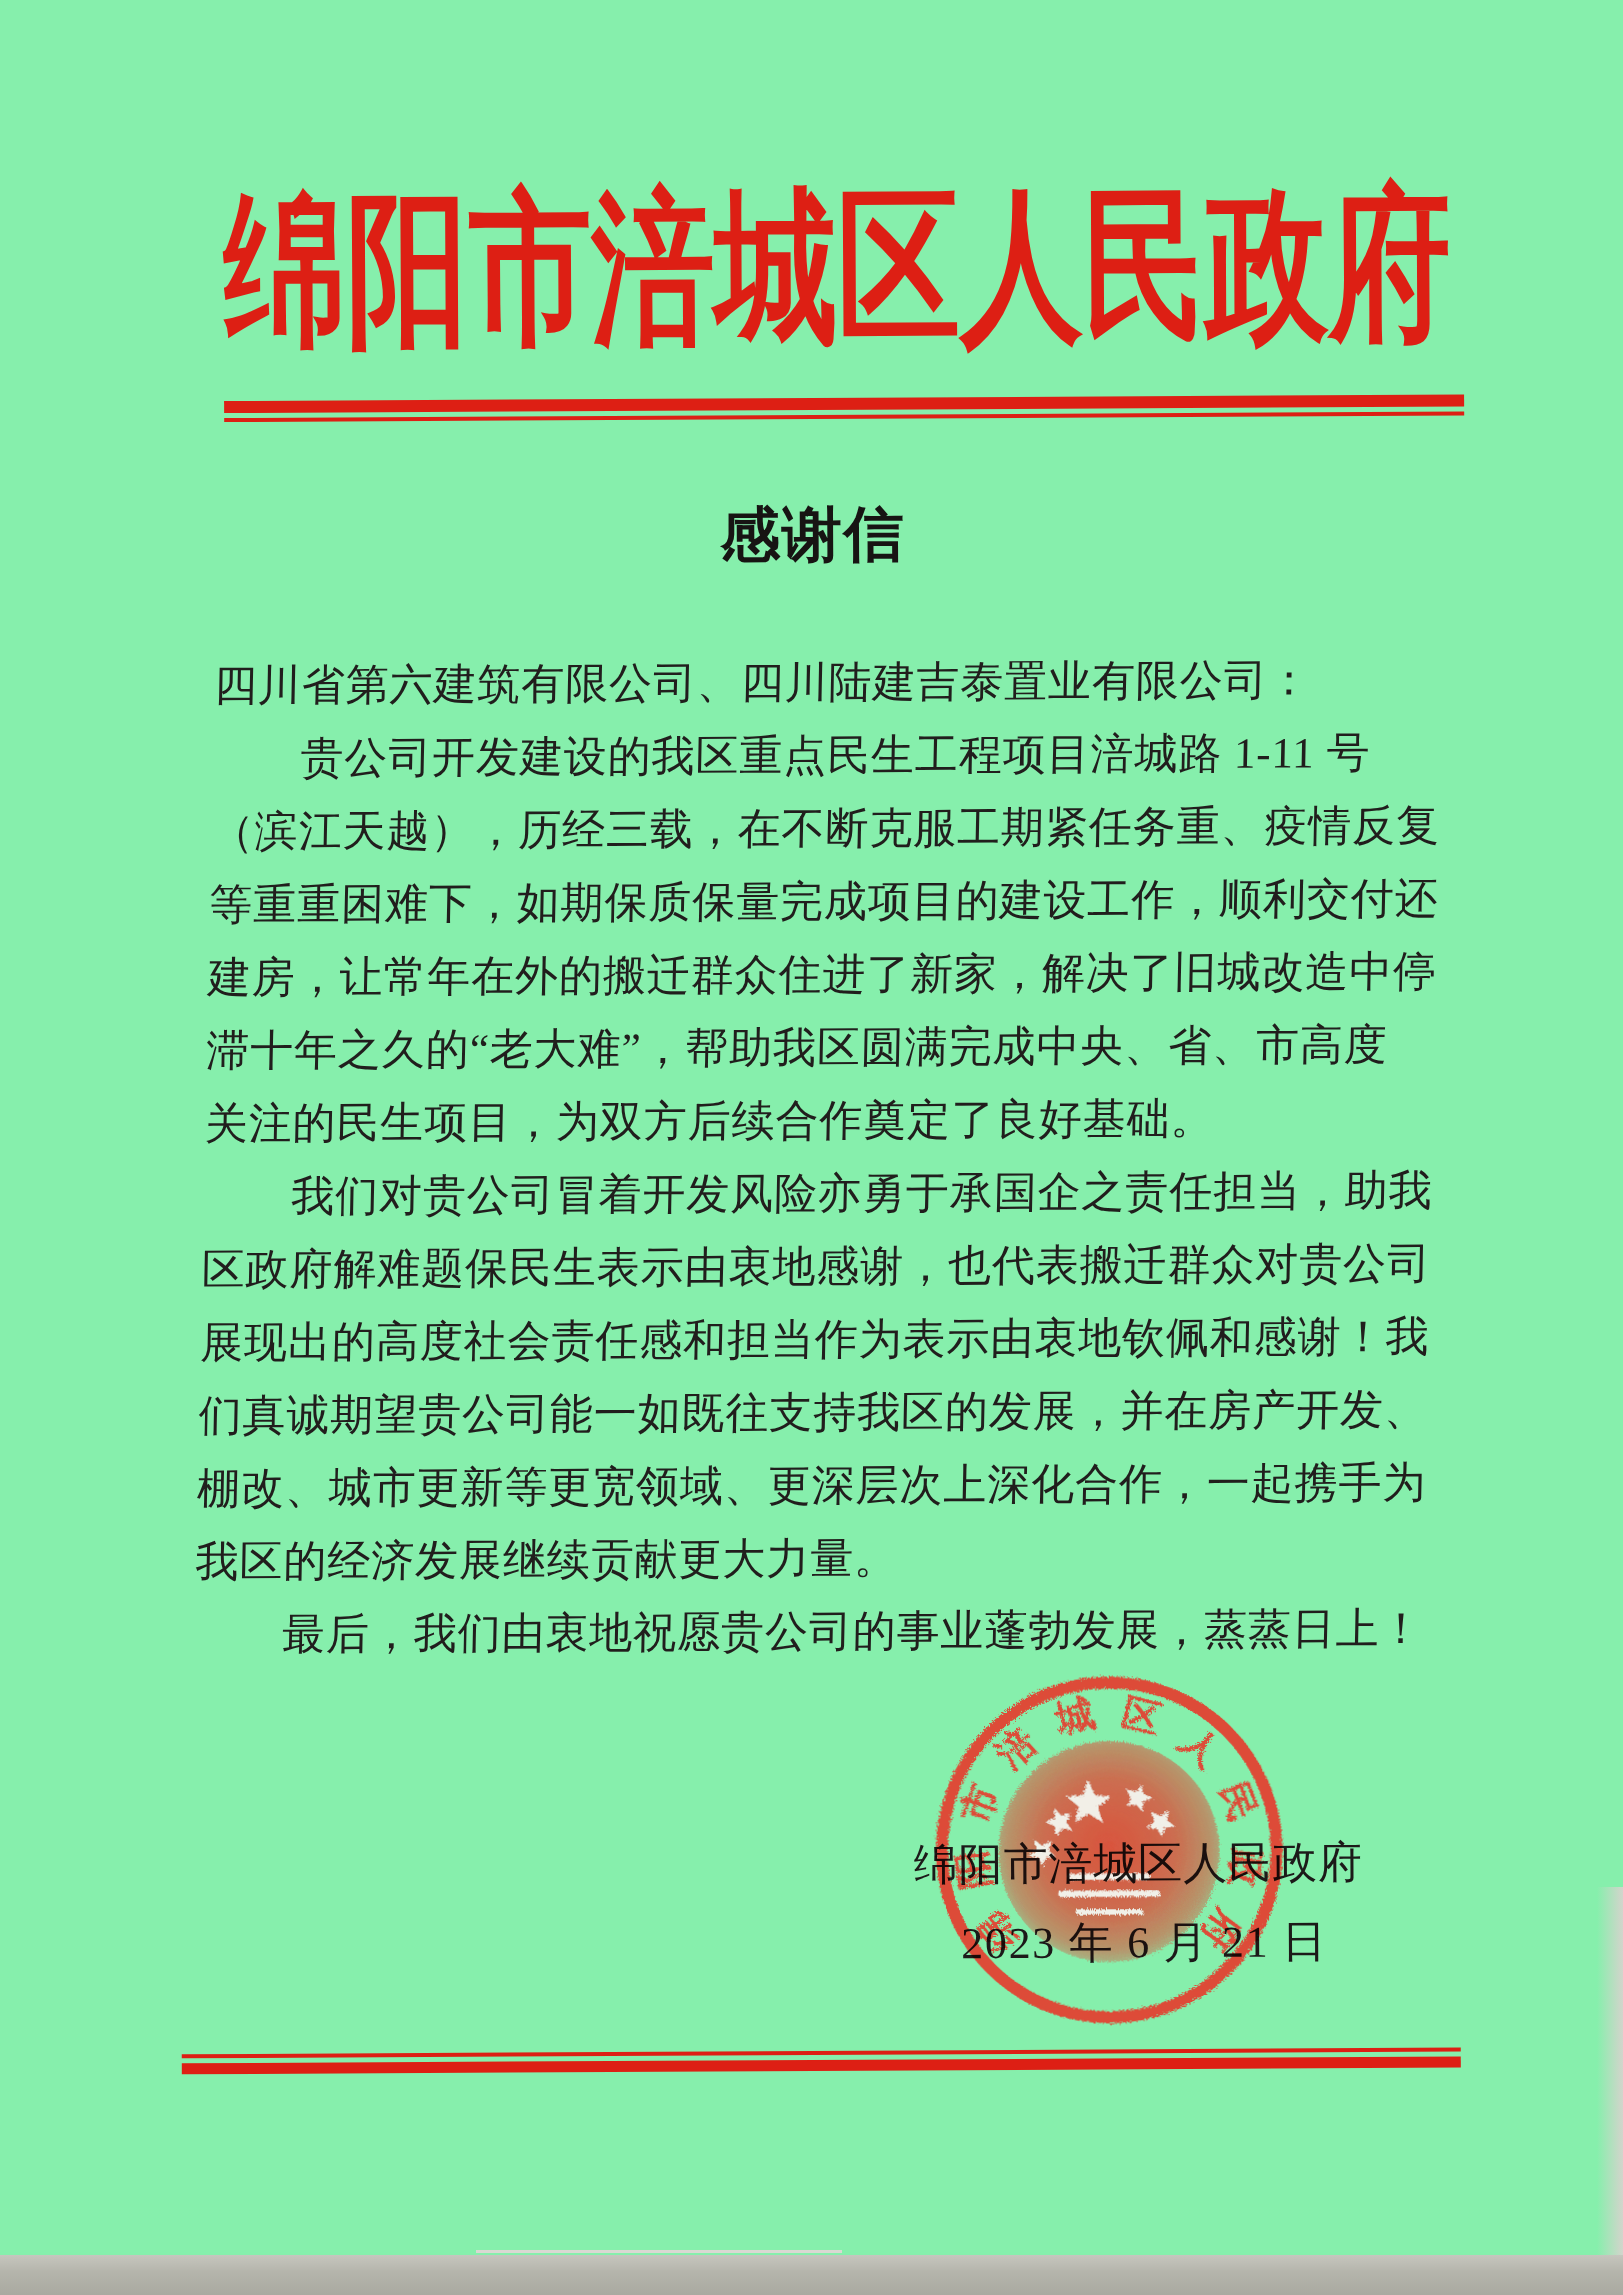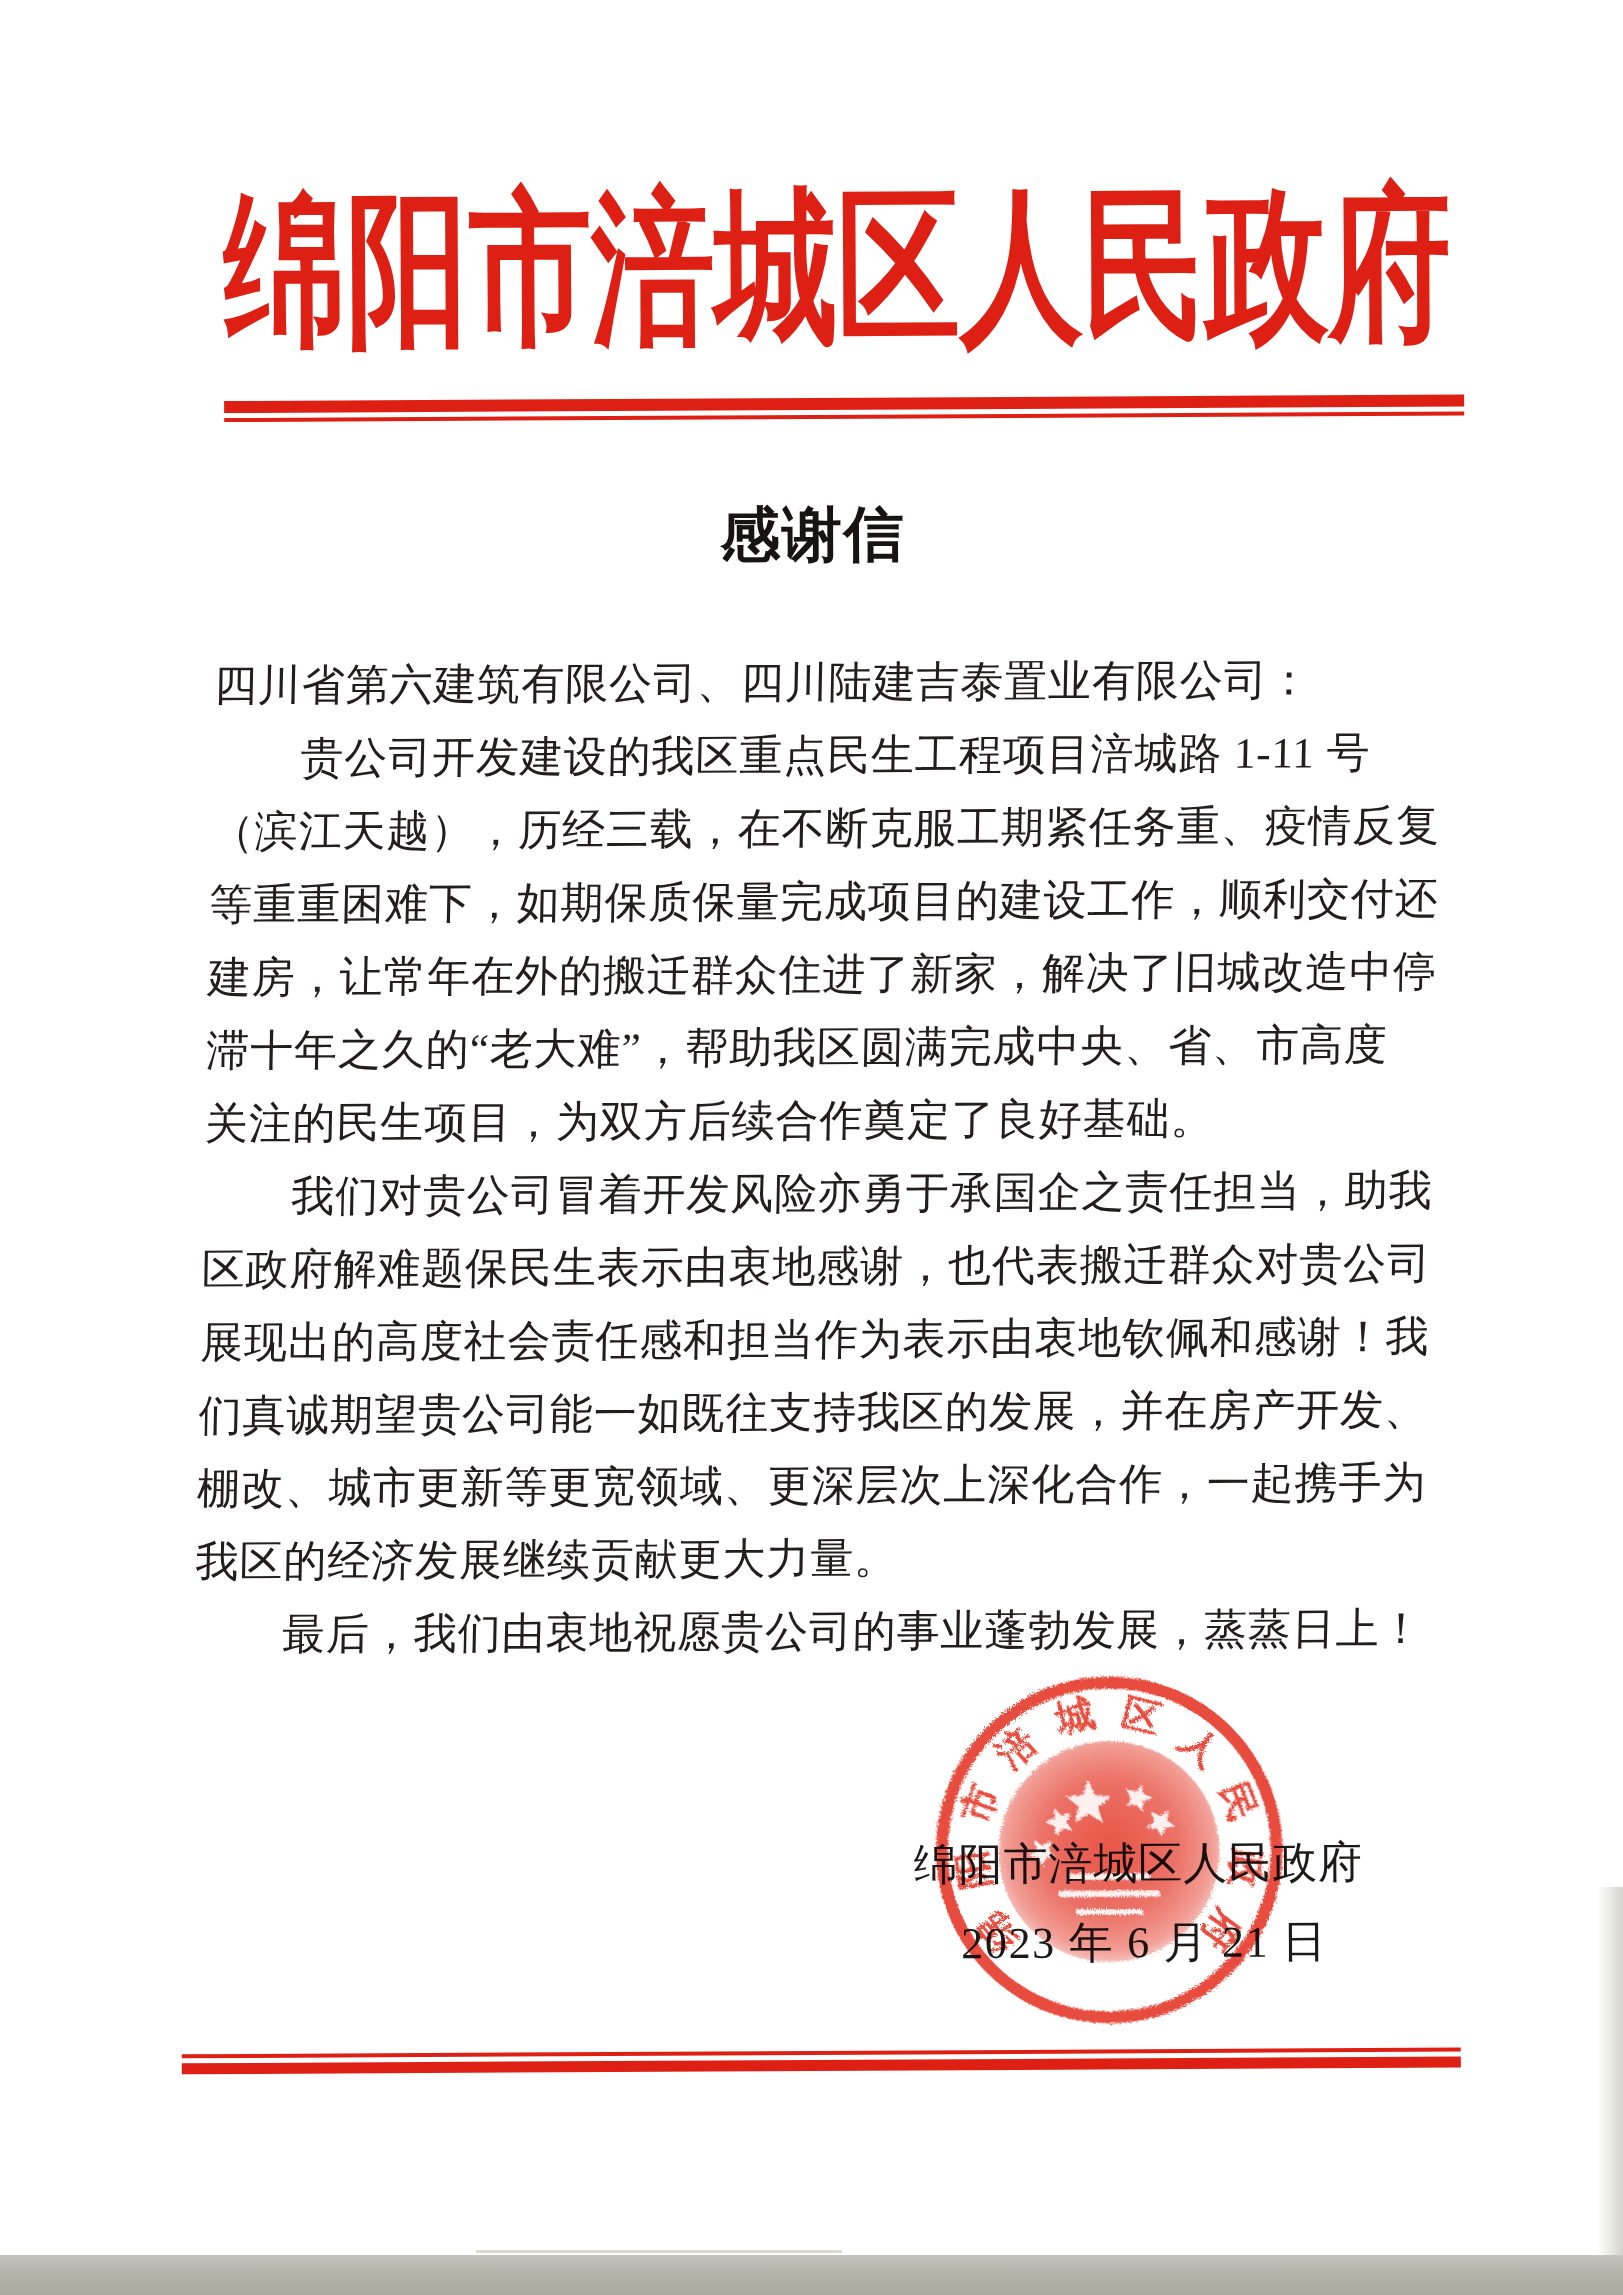--- a/index.html
+++ b/index.html
@@ -1,19 +1,19 @@
 <!DOCTYPE html>
 <html style="font-size:13.6px"><head>
 <meta charset="utf-8">
 <style>
   html,body{margin:0;padding:0;background:#e8e8e4;}
   .page{
     position:relative;
     width:1623px;height:2295px;
-    background:#ffffff;
+    background:#86efac;
     overflow:hidden;
     font-family:"Liberation Serif","DejaVu Serif",serif;
   }
   .scan{position:absolute;inset:0;transform:rotate(-0.3deg);transform-origin:50% 50%;}
 
   
   .masthead{
     position:absolute;left:228px;top:177px;
     font-size:167px;line-height:1.1;font-weight:bold;
     color:#dd1f14;white-space:nowrap;

